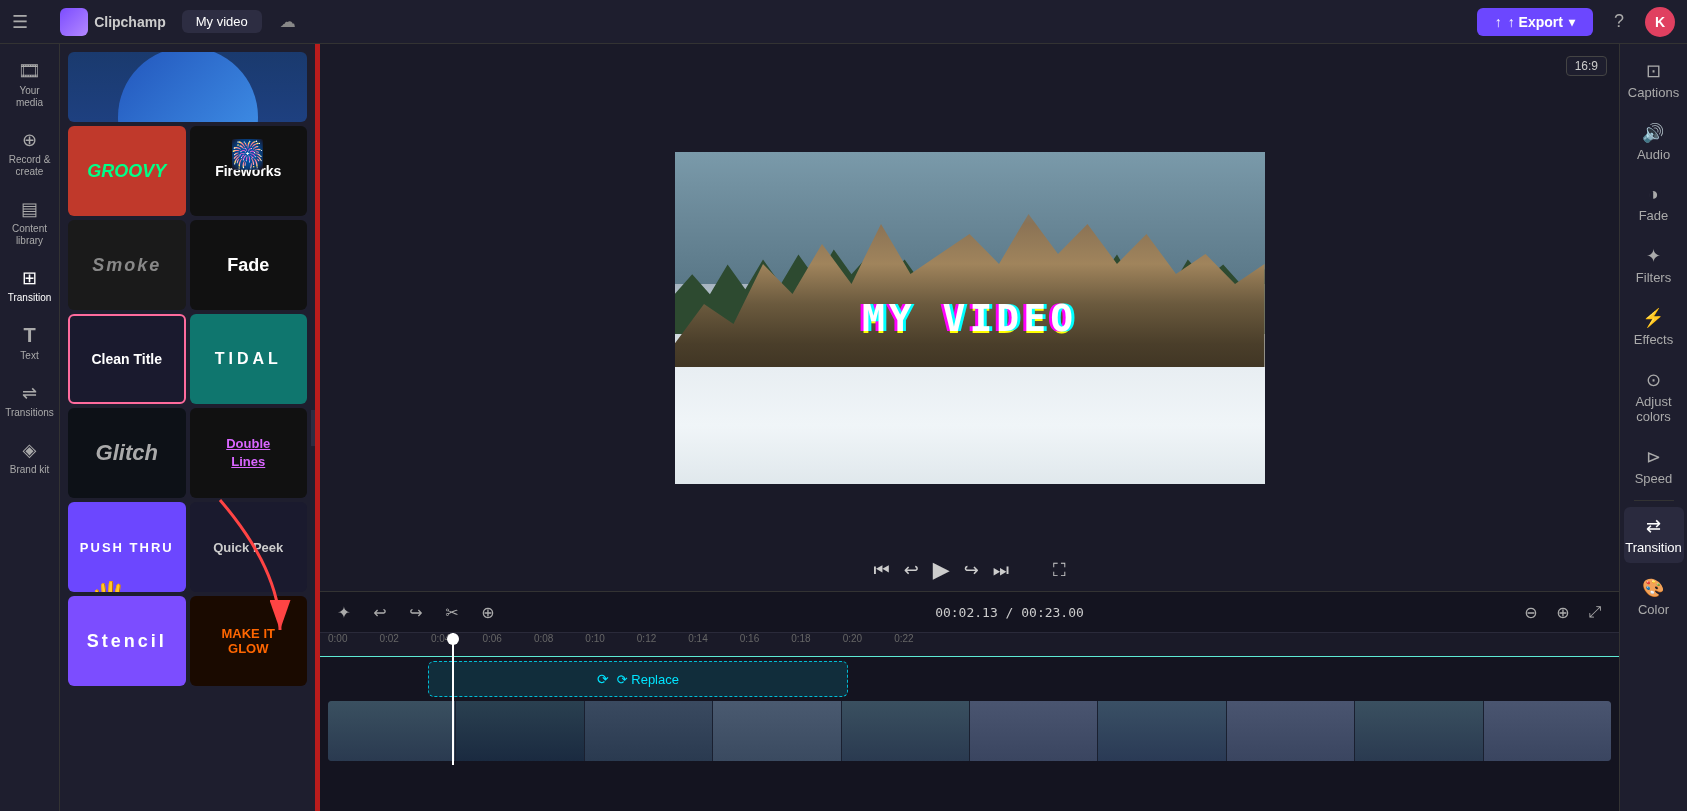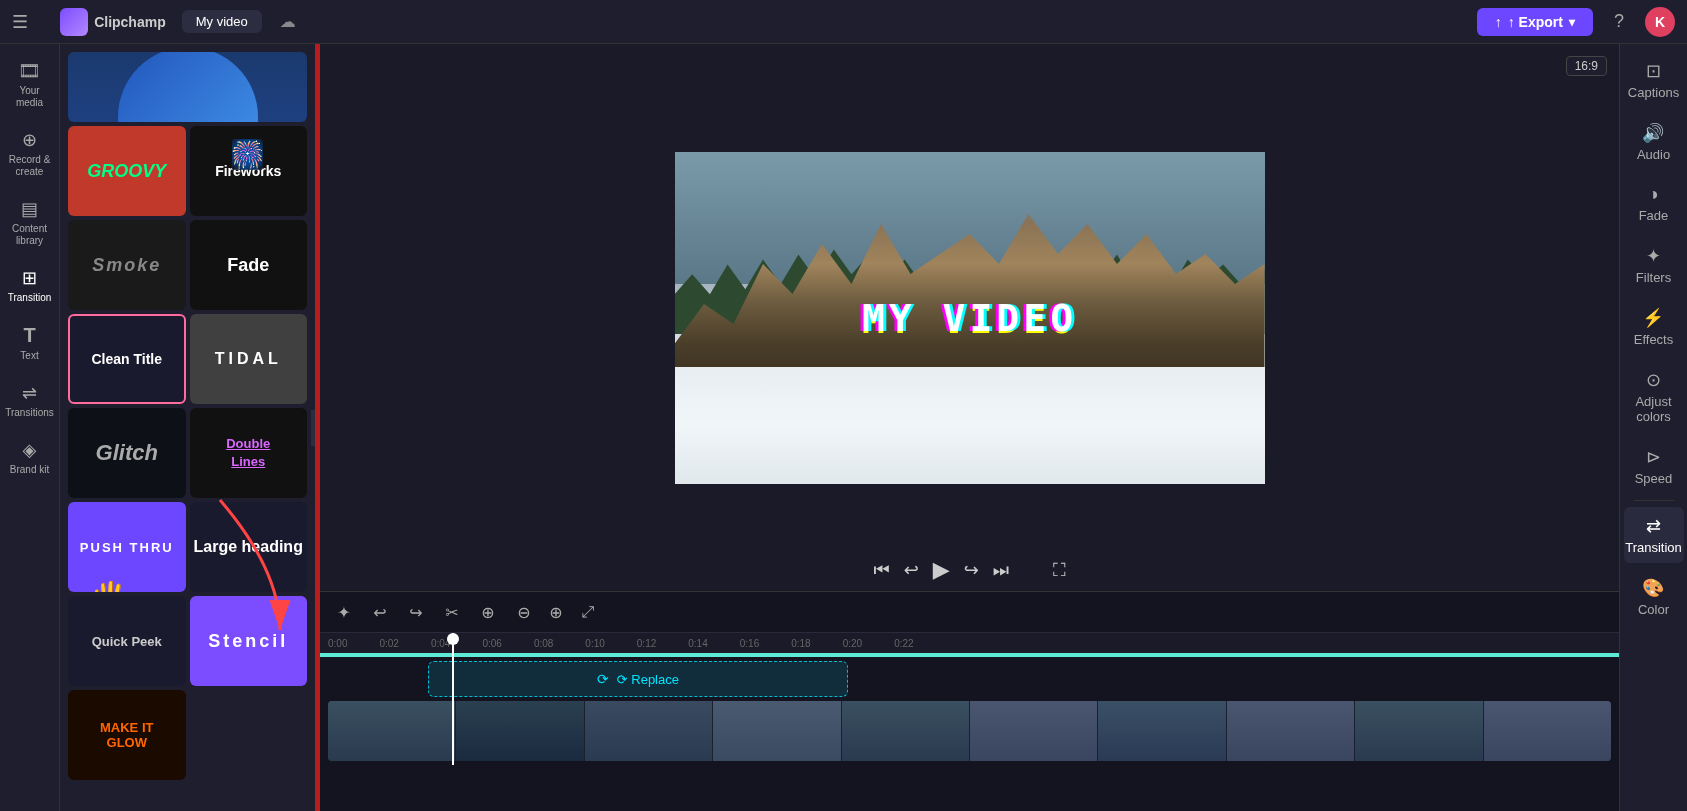--- a/index.html
+++ b/index.html
@@ -69,31 +69,31 @@
 
     
     .glitch-text { font-size: 40px; font-weight: 900; color: #fff; font-family: 'Arial Black', monospace; letter-spacing: 4px; position: relative; text-shadow: 2px 0 #0ff, -2px 0 #f0f; }
 
     
     .tc-blue-groovy { background: #c0392b; color: #00ff88; font-style: italic; font-size: 18px; }
     .tc-fireworks { background: #111; color: #ff8800; font-size: 14px; }
     .tc-smoke { background: #1a1a1a; color: #888; font-style: italic; font-size: 18px; letter-spacing: 2px; }
     .tc-fade { background: #111; color: #fff; font-size: 18px; }
     .tc-clean-title { background: #1a1a2e; color: #fff; border: 2px solid #ff6b9d; font-size: 14px; text-align: center; }
-    .tc-tidal { background: #404040; color: #fff; font-size: 16px; letter-spacing: 4px; }
+    .tc-tidal { background: #0f766e; color: #fff; font-size: 16px; letter-spacing: 4px; }
     .tc-glitch { background: #0d1117; color: #aaa; font-style: italic; font-size: 22px; }
     .tc-double-lines { background: #111; color: #d966ff; font-size: 13px; text-align: center; line-height: 1.4; }
     .tc-push { background: #6c47ff; color: #fff; font-size: 13px; font-weight: 900; letter-spacing: 2px; }
     .tc-large-heading { background: #1a1a2e; color: #fff; font-size: 16px; font-weight: 900; text-align: center; }
     .tc-outline { background: #111; color: #fff; font-size: 13px; text-align: center; -webkit-text-stroke: 1px #fff; }
     .tc-quick-peek { background: #1a1a2e; color: #ccc; font-size: 13px; }
     .tc-stencil { background: #7c4dff; color: #fff; font-size: 18px; font-weight: 900; letter-spacing: 3px; }
     .tc-make-glow { background: #1a0a00; color: #ff6600; font-size: 13px; text-align: center; font-weight: 900; }
 
-    .timeline-ruler-container { height: 24px; background: #1a1a28; border-bottom: 4px solid #5eead4; display: flex; align-items: center; padding: 0 8px; gap: 0; overflow: hidden; }
+    .timeline-ruler-container { height: 24px; background: #1a1a28; border-bottom: 1px solid #5eead4; display: flex; padding: 0 8px; gap: 0; overflow: hidden; }
     .ruler-tick { color: #555; font-size: 10px; display: inline-block; }
 
     .video-bg { width: 100%; height: 100%; background: linear-gradient(180deg, #4a6080 0%, #8a9aaa 30%, #c5d0d8 50%, #e8eeee 65%, #f0f4f4 75%, #dde4e8 85%, #cdd8dd 100%); position: relative; }
     .video-rocks { position: absolute; bottom: 30%; left: 0; right: 0; height: 200px; background: linear-gradient(180deg, transparent 0%, #8b7355 20%, #a0845c 40%, #6b5a3e 60%, #4a3e2a 80%, #3a3020 100%); clip-path: polygon(0 80%, 5% 60%, 10% 70%, 15% 40%, 20% 55%, 25% 30%, 30% 50%, 35% 20%, 40% 45%, 50% 25%, 55% 40%, 60% 15%, 65% 35%, 70% 20%, 75% 40%, 80% 25%, 85% 45%, 90% 35%, 95% 50%, 100% 40%, 100% 100%, 0 100%); }
     .video-snow { position: absolute; bottom: 0; left: 0; right: 0; height: 35%; background: linear-gradient(180deg, #e8eef2 0%, #f0f5f8 50%, #e0e8ec 100%); }
     .video-trees { position: absolute; top: 0; left: 0; right: 0; height: 40%; background: linear-gradient(180deg, #7a9aaa 0%, #6a8898 50%, #5a7888 100%); }
     .video-forest { position: absolute; top: 25%; left: 0; right: 0; height: 30%; background: #2d4a30; clip-path: polygon(0 100%, 0 60%, 3% 40%, 6% 60%, 9% 30%, 12% 55%, 15% 25%, 18% 50%, 21% 20%, 24% 45%, 27% 15%, 30% 40%, 33% 20%, 36% 45%, 39% 25%, 42% 50%, 45% 30%, 48% 55%, 51% 20%, 54% 45%, 57% 25%, 60% 50%, 63% 30%, 66% 55%, 69% 25%, 72% 45%, 75% 20%, 78% 50%, 81% 30%, 84% 55%, 87% 25%, 90% 45%, 93% 30%, 96% 50%, 100% 35%, 100% 100%); }
   </style>
 </head>
 <body>
@@ -180,23 +180,20 @@
       </div>
       <div class="template-card tc-double-lines">
         <span style="white-space:pre-line;text-align:center;color:#d966ff;font-size:13px;font-weight:700;text-decoration:underline;">Double
 Lines</span>
       </div>
       <div class="template-card tc-push" style="position:relative;">
         <span>PUSH THRU</span>
 
         <div style="position:absolute;bottom:-30px;left:20px;font-size:36px;pointer-events:none;z-index:50;">🖐</div>
       </div>
-      <div class="template-card tc-large-heading">
-        <span>Large heading</span>
-      </div>
       <div class="template-card tc-quick-peek">
         <span>Quick Peek</span>
       </div>
       <div class="template-card tc-stencil">
         <span>Stencil</span>
       </div>
       <div class="template-card tc-make-glow">
         <span style="white-space:pre-line;text-align:center;color:#ff6600;font-size:13px;font-weight:900;">MAKE IT
 GLOW</span>
       </div>
@@ -231,20 +228,21 @@
     </div>
 
     <div class="timeline-area">
 
       <div class="timeline-toolbar">
         <button class="tl-tool-btn">✦</button>
         <button class="tl-tool-btn">↩</button>
         <button class="tl-tool-btn">↪</button>
         <button class="tl-tool-btn">✂</button>
         <button class="tl-tool-btn">⊕</button>
+        <div class="tl-time-display">00:02.13 / 00:23.00</div>
         <div class="tl-zoom-btns">
           <button class="tl-tool-btn">⊖</button>
           <button class="tl-tool-btn">⊕</button>
           <button class="tl-tool-btn">⤢</button>
         </div>
       </div>
 
       <div class="timeline-ruler-container">
         <span class="ruler-tick" style="margin-right:32px;font-size:10px;color:#666;">0:00</span>
         <span class="ruler-tick" style="margin-right:32px;font-size:10px;color:#666;">0:02</span>

